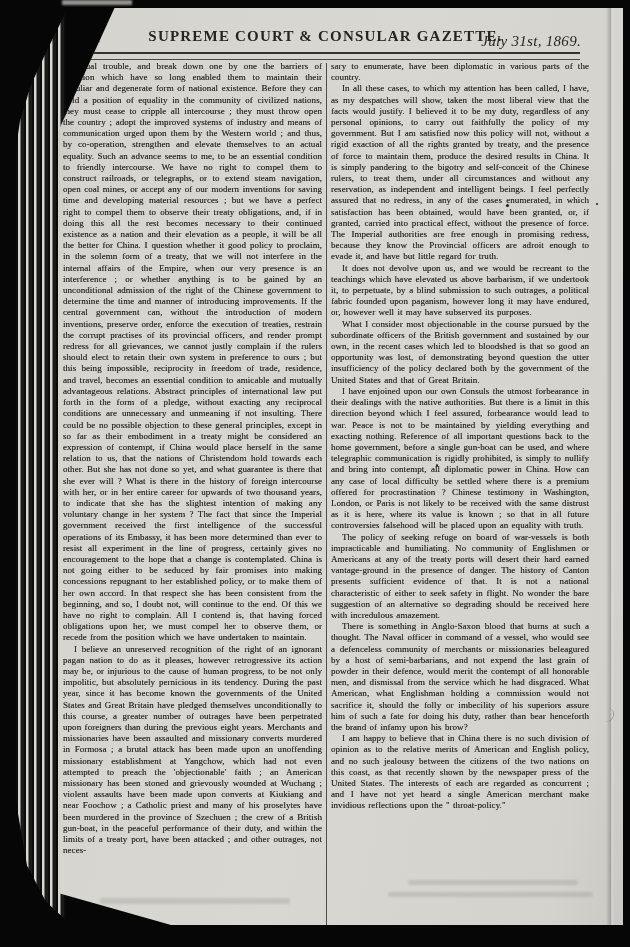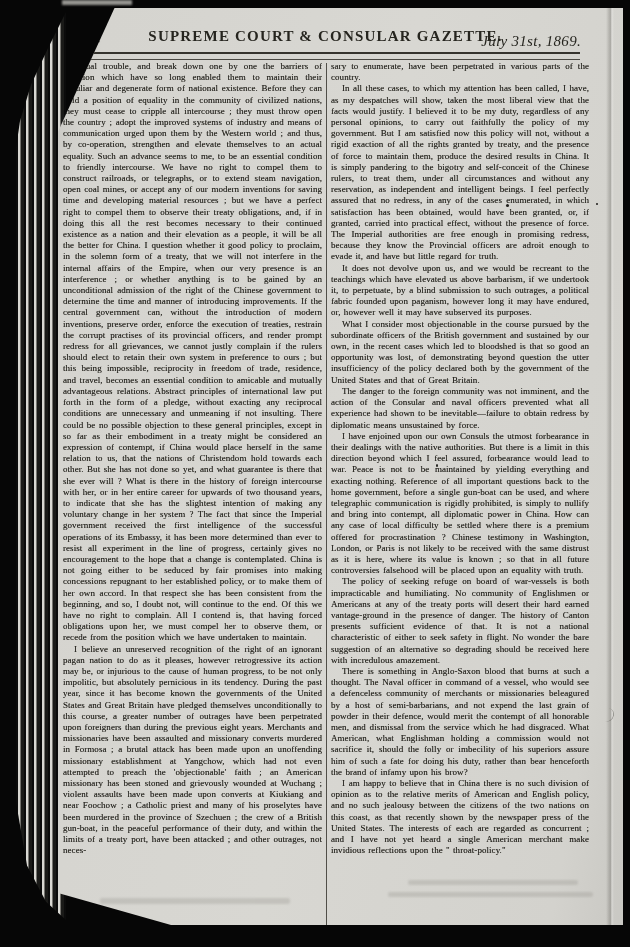--- a/index.html
+++ b/index.html
@@ -92,25 +92,24 @@
     <span class="issue-date">July 31st, 1869.</span>
     <div class="masthead-rule"></div>
 
     <div class="columns">
       <div class="column column-left">
         <p class="cont">perpetual trouble, and break down one by one the barriers of isolation which have so long enabled them to maintain their peculiar and degenerate form of national existence.  Before they can hold a position of equality in the community of civilized nations, they must cease to cripple all intercourse ; they must throw open the country ; adopt the improved systems of industry and means of communication urged upon them by the Western world ; and thus, by co-operation, strengthen and elevate themselves to an actual equality.  Such an advance seems to me, to be an essential condition to friendly intercourse.  We have no right to compel them to construct railroads, or telegraphs, or to extend steam navigation, open coal mines, or accept any of our modern inventions for saving time and developing material resources ; but we have a perfect right to compel them to observe their treaty obligations, and, if in doing this all the rest becomes necessary to their continued existence as a nation and their elevation as a people, it will be all the better for China.  I question whether it good policy to proclaim, in the solemn form of a treaty, that we will not interfere in the internal affairs of the Empire, when our very presence is an interference ; or whether anything is to be gained by an unconditional admission of the right of the Chinese government to determine the time and manner of introducing improvements.  If the central government can, without the introduction of modern inventions, preserve order, enforce the execution of treaties, restrain the corrupt practises of its provincial officers, and render prompt redress for all grievances, we cannot justly complain if the rulers should elect to retain their own system in preference to ours ; but this being impossible, reciprocity in freedom of trade, residence, and travel, becomes an essential condition to amicable and mutually advantageous relations.  Abstract principles of international law put forth in the form of a pledge, without exacting any reciprocal conditions are unnecessary and unmeaning if not insulting.  There could be no possible objection to these general principles, except in so far as their embodiment in a treaty might be considered an expression of contempt, if China would place herself in the same relation to us, that the nations of Christendom hold towards each other.  But she has not done so yet, and what guarantee is there that she ever will ?  What is there in the history of foreign intercourse with her, or in her entire career for upwards of two thousand years, to indicate that she has the slightest intention of making any voluntary change in her system ?  The fact that since the Imperial government received the first intelligence of the successful operations of its Embassy, it has been more determined than ever to resist all experiment in the line of progress, certainly gives no encouragement to the hope that a change is contemplated.  China is not going either to be seduced by fair promises into making concessions repugnant to her established policy, or to make them of her own accord. In that respect she has been consistent from the beginning, and so, I doubt not, will continue to the end. Of this we have no right to complain.  All I contend is, that having forced obligations upon her, we must compel her to observe them, or recede from the position which we have undertaken to maintain.</p>
         <p>I believe an unreserved recognition of the right of an ignorant pagan nation to do as it pleases, however retrogressive its action may be, or injurious to the cause of human progress, to be not only impolitic, but absolutely pernicious in its tendency.  During the past year, since it has become known the governments of the United States and Great Britain have pledged themselves unconditionally to this course, a greater number of outrages have been perpetrated upon foreigners than during the previous eight years.  Merchants and missionaries have been assaulted and missionary converts murdered in Formosa ; a brutal attack has been made upon an unoffending missionary establishment at Yangchow, which had not even attempted to preach the 'objectionable' faith ; an American missionary has been stoned and grievously wounded at Wuchang ; violent assaults have been made upon converts at Kiukiang and near Foochow ; a Catholic priest and many of his proselytes have been murdered in the province of Szechuen ; the crew of a British gun-boat, in the peaceful performance of their duty, and within the limits of a treaty port, have been attacked ; and other outrages, not neces-</p>
       </div>
       <div class="column-divider"></div>
       <div class="column column-right">
-        <p class="cont">sary to enumerate, have been perpetrated in various parts of the country.</p>
+        <p class="cont">sary to enumerate, have been diplomatic in various parts of the country.</p>
         <p>In all these cases, to which my attention has been called, I have, as my despatches will show, taken the most liberal view that the facts would justify. I believed it to be my duty, regardless of any personal opinions, to carry out faithfully the policy of my government.  But I am satisfied now this policy will not, without a rigid exaction of all the rights granted by treaty, and the presence of force to maintain them, produce the desired results in China.  It is simply pandering to the bigotry and self-conceit of the Chinese rulers, to treat them, under all circumstances and without any reservation, as independent and intelligent beings.  I feel perfectly assured that no redress, in any of the cases enumerated, in which satisfaction has been obtained, would have been granted, or, if granted, carried into practical effect, without the presence of force.  The Imperial authorities are free enough in promising redress, because they know the Provincial officers are adroit enough to evade it, and have but little regard for truth.</p>
         <p>It does not devolve upon us, and we would be recreant to the teachings which have elevated us above barbarism, if we undertook it, to perpetuate, by a blind submission to such outrages, a political fabric founded upon paganism, however long it may have endured, or, however well it may have subserved its purposes.</p>
         <p>What I consider most objectionable in the course pursued by the subordinate officers of the British government and sustained by our own, in the recent cases which led to bloodshed is that so good an opportunity was lost, of demonstrating beyond question the utter insufficiency of the policy declared both by the government of the United States and that of Great Britain.</p>
-        <p>The danger to the foreign community was not imminent, and the action of the Consular and naval officers prevented what all experience had shown to be inevitable—failure to obtain redress by diplomatic means unsustained by force.</p>
         <p>I have enjoined upon our own Consuls the utmost forbearance in their dealings with the native authorities.  But there is a limit in this direction beyond which I feel assured, forbearance would lead to war. Peace is not to be maintained by yielding everything and exacting nothing.  Reference of all important questions back to the home government, before a single gun-boat can be used, and where telegraphic communication is rigidly prohibited, is simply to nullify and bring into contempt, all diplomatic power in China.  How can any case of local difficulty be settled where there is a premium offered for procrastination ? Chinese testimony in Washington, London, or Paris is not likely to be received with the same distrust as it is here, where its value is known ; so that in all future controversies falsehood will be placed upon an equality with truth.</p>
         <p>The policy of seeking refuge on board of war-vessels is both impracticable and humiliating.  No community of Englishmen or Americans at any of the treaty ports will desert their hard earned vantage-ground in the presence of danger.  The history of Canton presents sufficient evidence of that.  It is not a national characteristic of either to seek safety in flight.  No wonder the bare suggestion of an alternative so degrading should be received here with incredulous amazement.</p>
         <p>There is something in Anglo-Saxon blood that burns at such a thought.  The Naval officer in command of a vessel, who would see a defenceless community of merchants or missionaries beleagured by a host of semi-barbarians, and not expend the last grain of powder in their defence, would merit the contempt of all honorable men, and dismissal from the service which he had disgraced.  What American, what Englishman holding a commission would not sacrifice it, should the folly or imbecility of his superiors assure him of such a fate for doing his duty, rather than bear henceforth the brand of infamy upon his brow?</p>
         <p>I am happy to believe that in China there is no such division of opinion as to the relative merits of American and English policy, and no such jealousy between the citizens of the two nations on this coast, as that recently shown by the newspaper press of the United States.  The interests of each are regarded as concurrent ; and I have not yet heard a single American merchant make invidious reflections upon the " throat-policy."</p>
       </div>
     </div>
 
     <div class="smudge smudge-left"></div>
     <div class="smudge smudge-right-1"></div>
     <div class="smudge smudge-right-2"></div>

